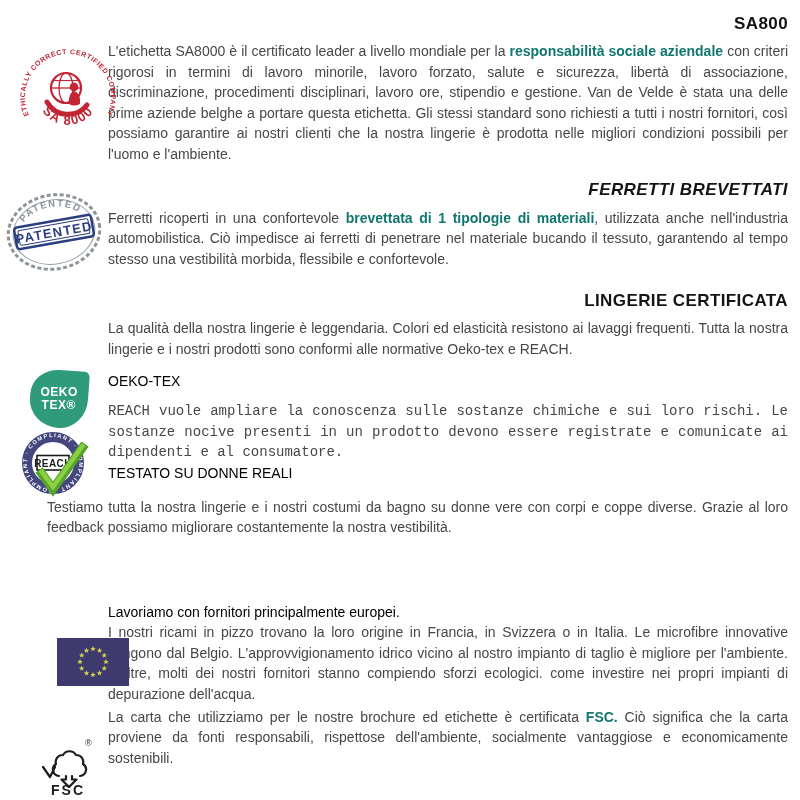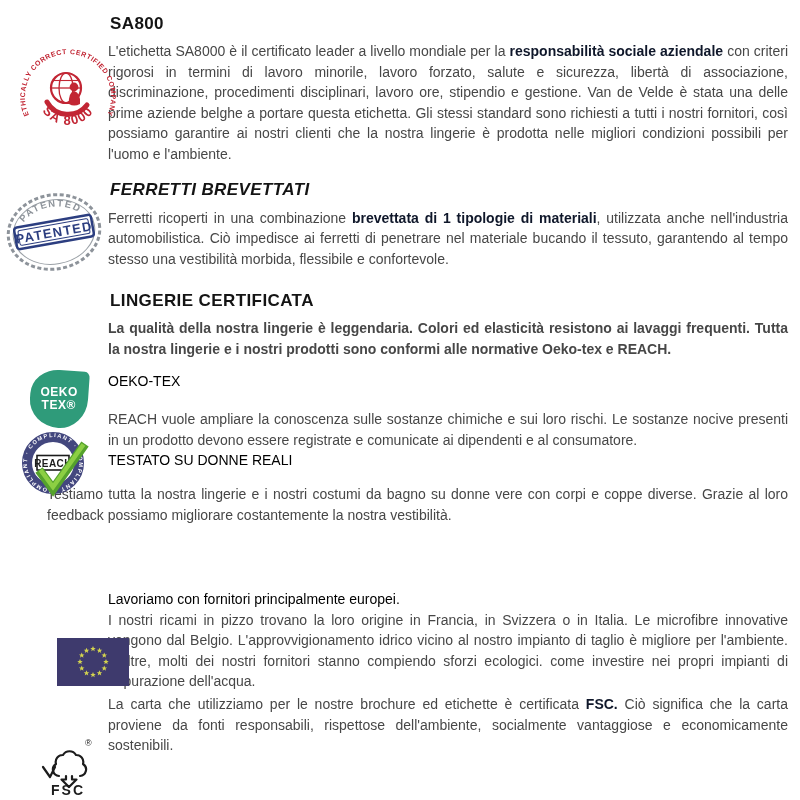--- a/index.html
+++ b/index.html
@@ -6,39 +6,39 @@
   .page {
     position:relative; width:800px; height:800px; overflow:hidden;
     background:#ffffff; color:#424242;
     font-family:"Liberation Sans", sans-serif;
   }
   .txt {
     margin:0 12px 0 108px;
     font-size:14px; line-height:20.6px;
     text-align:justify; color:#474747;
   }
-  .txt b { color:#0f172a; font-weight:bold; }
+  .txt b { color:#0f766e; font-weight:bold; }
   .heading {
     margin:0 12px 0 110px;
     font-size:17px; line-height:22px; font-weight:bold;
-    color:#141414; letter-spacing:0.4px;
+    color:#141414; letter-spacing:0.4px;text-align:right;
   }
   .sublabel {
     margin:0 12px 0 108px;
     font-size:14px; line-height:20.6px; color:#000000;
     text-align:left;
   }
   .mt-h1 { margin-top:13px; }
   .mt-p1 { margin-top:6px; }
   .mt-h2 { margin-top:14px;font-style:italic; }
   .mt-p2 { margin-top:7px; }
   .mt-h3 { margin-top:21px; }
-  .mt-p3 { margin-top:6px;font-weight:bold; }
+  .mt-p3 { margin-top:6px; }
   .mt-oeko { margin-top:11px; }
-  .mt-p5 { margin-top:18px; }
+  .mt-p5 { margin-top:10px;font-family:Liberation Mono, monospace; }
   .mt-test { }
   .mt-p6 { margin-top:13px;margin-left:47px; }
   .mt-eu { margin-top:64px; }
   .mt-fsc { margin-top:2px; }
   .icon { position:absolute; }
   .icon-sa8000 { left:14px; top:42px; width:108px; height:110px; }
   .icon-patented { left:4px; top:190px; width:100px; height:84px; }
   .icon-oeko {
     left:30px; top:370px; width:58px; height:58px;
     background:#2f9b7a;
@@ -161,21 +161,21 @@
       </g>
       <text x="45" y="10" font-size="9" fill="#1c1c1c">®</text>
       <text x="28" y="59" font-size="14" font-weight="bold" letter-spacing="2" fill="#1c1c1c" text-anchor="middle" font-family="Liberation Serif, serif">FSC</text>
     </svg>
   </div>
 
   <h2 class="heading mt-h1">SA800</h2>
   <p class="txt mt-p1"><span>L'etichetta SA8000 è il certificato leader a livello mondiale per la </span><b>responsabilità sociale aziendale</b><span> con criteri rigorosi in termini di lavoro minorile, lavoro forzato, salute e sicurezza, libertà di associazione, discriminazione, procedimenti disciplinari, lavoro ore, stipendio e gestione. Van de Velde è stata una delle prime aziende belghe a portare questa etichetta.  Gli stessi standard sono richiesti a tutti i nostri fornitori, così possiamo garantire ai nostri clienti che la nostra lingerie è prodotta nelle migliori condizioni possibili per l'uomo e l'ambiente.</span></p>
 
   <h2 class="heading mt-h2">FERRETTI BREVETTATI</h2>
-  <p class="txt mt-p2"><span>Ferretti ricoperti in una combinazione </span><b>brevettata di 1 tipologie di materiali</b><span>, utilizzata anche nell'industria automobilistica. Ciò impedisce ai ferretti di penetrare nel materiale bucando il tessuto, garantendo al tempo stesso una vestibilità morbida, flessibile e confortevole.</span></p>
+  <p class="txt mt-p2"><span>Ferretti ricoperti in una confortevole </span><b>brevettata di 1 tipologie di materiali</b><span>, utilizzata anche nell'industria automobilistica. Ciò impedisce ai ferretti di penetrare nel materiale bucando il tessuto, garantendo al tempo stesso una vestibilità morbida, flessibile e confortevole.</span></p>
 
   <h2 class="heading mt-h3">LINGERIE CERTIFICATA</h2>
   <p class="txt mt-p3">La qualità della nostra lingerie è leggendaria. Colori ed elasticità resistono ai lavaggi frequenti. Tutta la nostra lingerie e i nostri prodotti sono conformi alle normative Oeko-tex e REACH.</p>
 
   <p class="sublabel mt-oeko">OEKO-TEX</p>
 
   <p class="txt mt-p5">REACH vuole ampliare la conoscenza sulle sostanze chimiche e sui loro rischi. Le sostanze nocive presenti in un prodotto devono essere registrate e comunicate ai dipendenti e al consumatore.</p>
 
   <p class="sublabel mt-test">TESTATO SU DONNE REALI</p>
   <p class="txt mt-p6">Testiamo tutta la nostra lingerie e i nostri costumi da bagno su donne vere con corpi e coppe diverse. Grazie al loro feedback possiamo migliorare costantemente la nostra vestibilità.</p>

